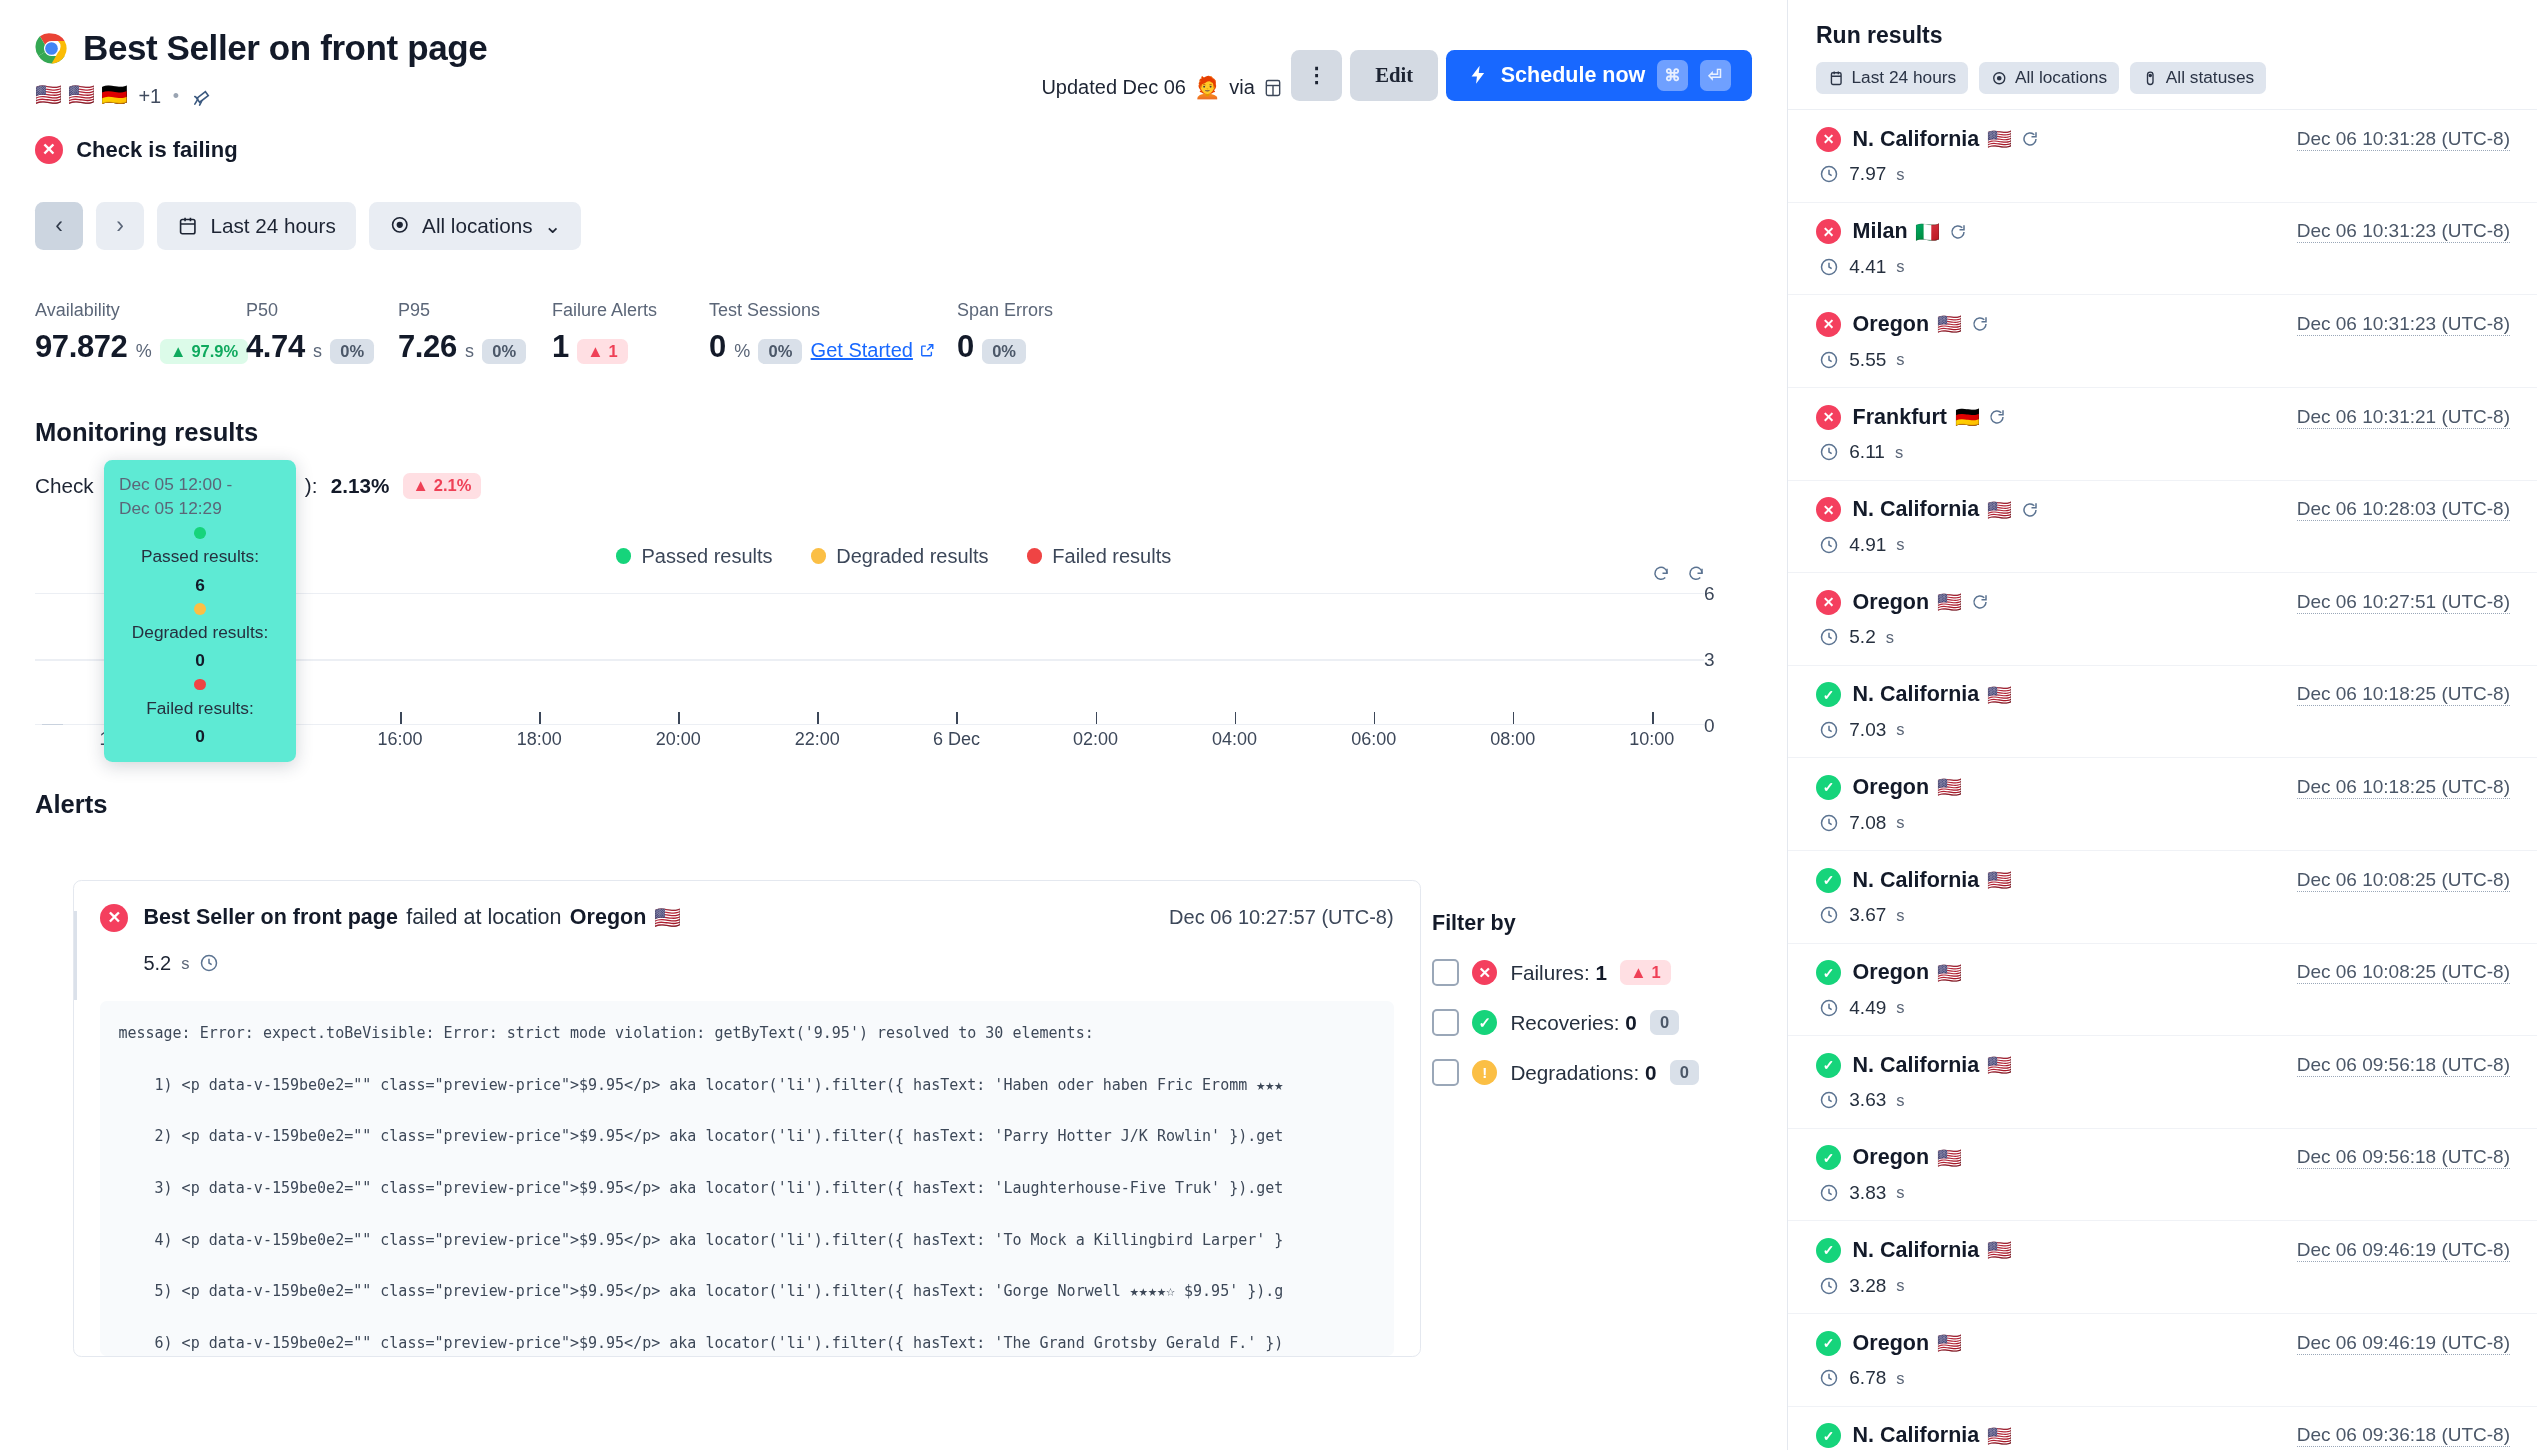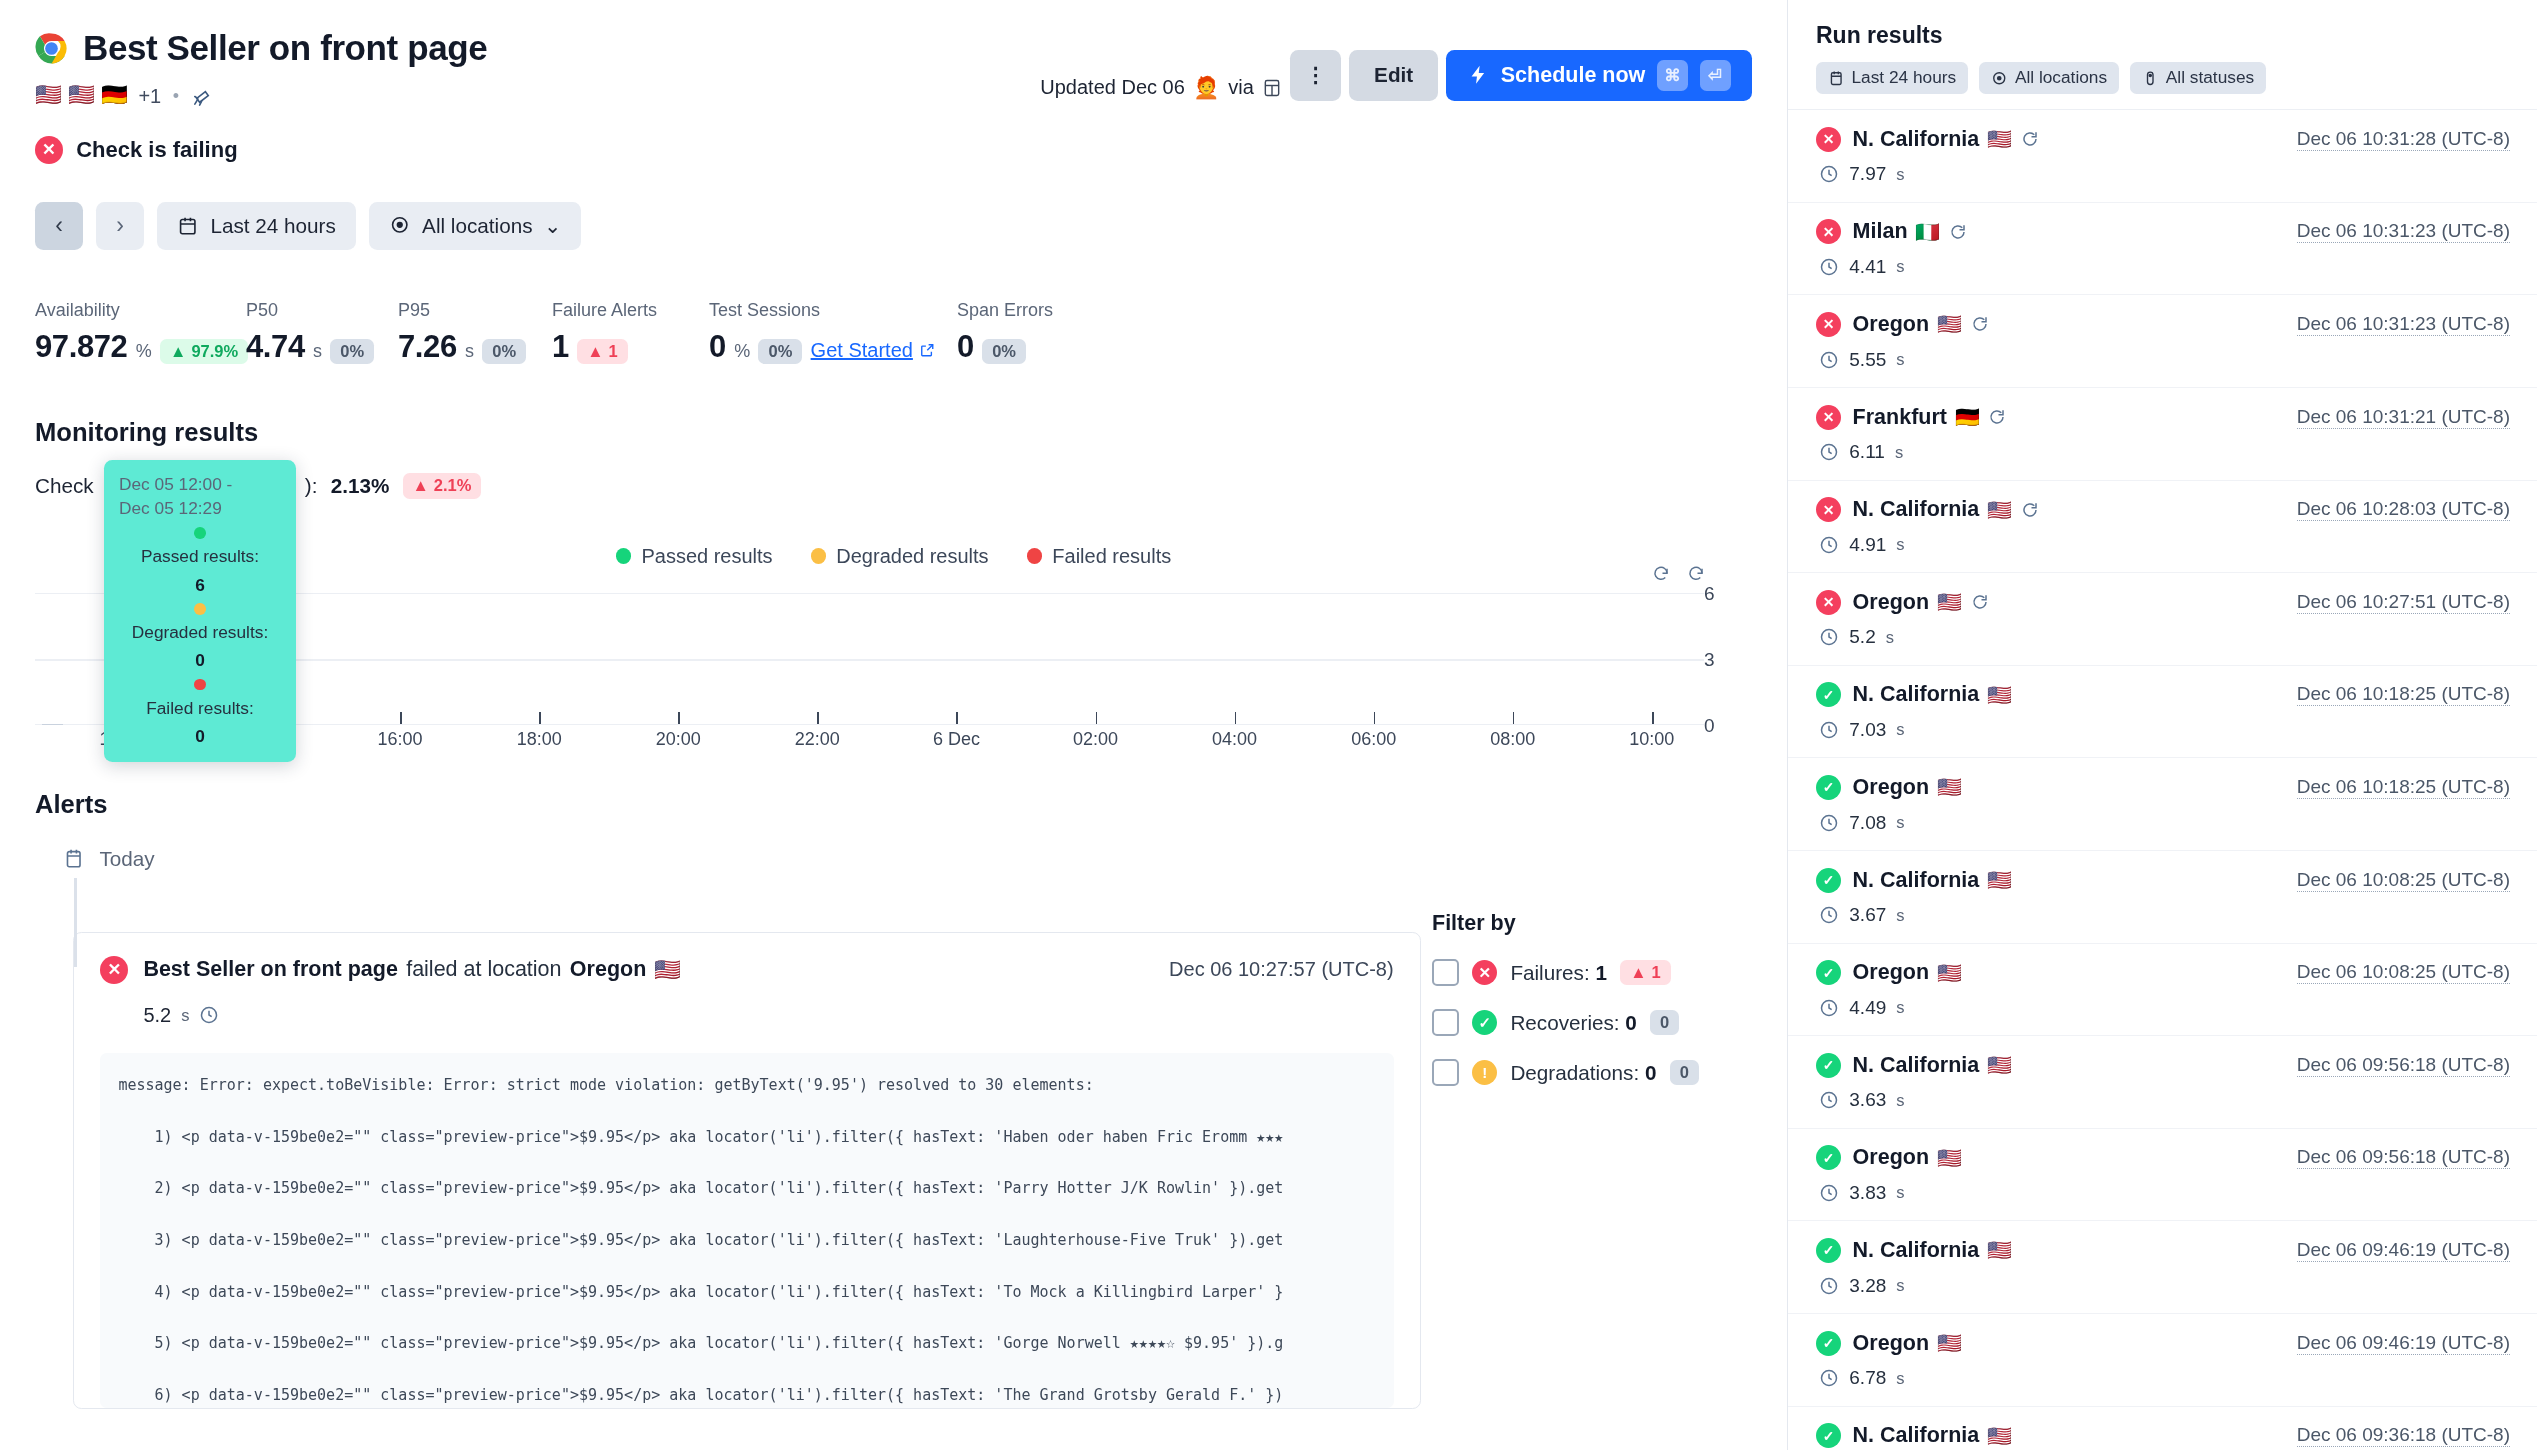--- a/index.html
+++ b/index.html
@@ -45,21 +45,21 @@
   .updated{font-size:20px;color:#1d2433;display:flex;align-items:center;gap:8.3px;}
   .avatar-emoji{font-size:21.5px;}
   .mini-ico{color:#3c4759;display:inline-flex;}
   .btn-gray{
     background:#d4dae3;border:0;border-radius:8.3px;
     height:51px;display:flex;align-items:center;justify-content:center;
     cursor:pointer;color:#1d2433;font-size:20.7px;font-weight:700;
     font-family:"Liberation Sans",sans-serif;
   }
   .btn-kebab{width:51px;}
-  .btn-edit{padding:0 25px;}
+  .btn-edit{padding:0 25px;font-family:Liberation Serif, serif;}
   .btn-blue{
     background:#1868ff;border:0;border-radius:8.3px;height:51px;
     display:flex;align-items:center;gap:11.6px;padding:0 21.5px;cursor:pointer;
     color:#fff;font-size:21.5px;font-weight:700;font-family:"Liberation Sans",sans-serif;
   }
   .kbd{
     background:#6fa0ff;border-radius:6.6px;width:31px;height:31px;
     display:flex;align-items:center;justify-content:center;font-size:16.5px;color:#e8f0ff;
   }
 
@@ -685,29 +685,20 @@
             <path d="M20 11a8 8 0 1 0-2.3 5.6"></path>
             <path d="M20 5v6h-6"></path>
           </svg>
         </div>
       </div>
 
     <div class="pad">
       <div class="sec-title" style="margin-top:43px">Alerts</div>
       <div class="timeline">
         <div class="tl-line"></div>
-        <div class="tl-head">
-          <span>
-            <svg width="21.5" height="21.5" viewBox="0 0 24 24" fill="none" stroke="#5b7391" stroke-width="1.8">
-              <rect x="5" y="4" width="14" height="17" rx="2"></rect>
-                <path d="M5 9h14M9 2v4M15 2v4"></path>
-            </svg>
-          </span>
-          <span class="tl-today">Today</span>
-        </div>
 
         <div class="alert-card">
           <div class="alert-top">
             <span class="badge-x">✕</span>
             <span class="alert-title">
               <b>Best Seller on front page</b>
               <span>failed at location</span>
               <b>Oregon</b>
               <span>🇺🇸</span>
             </span>

